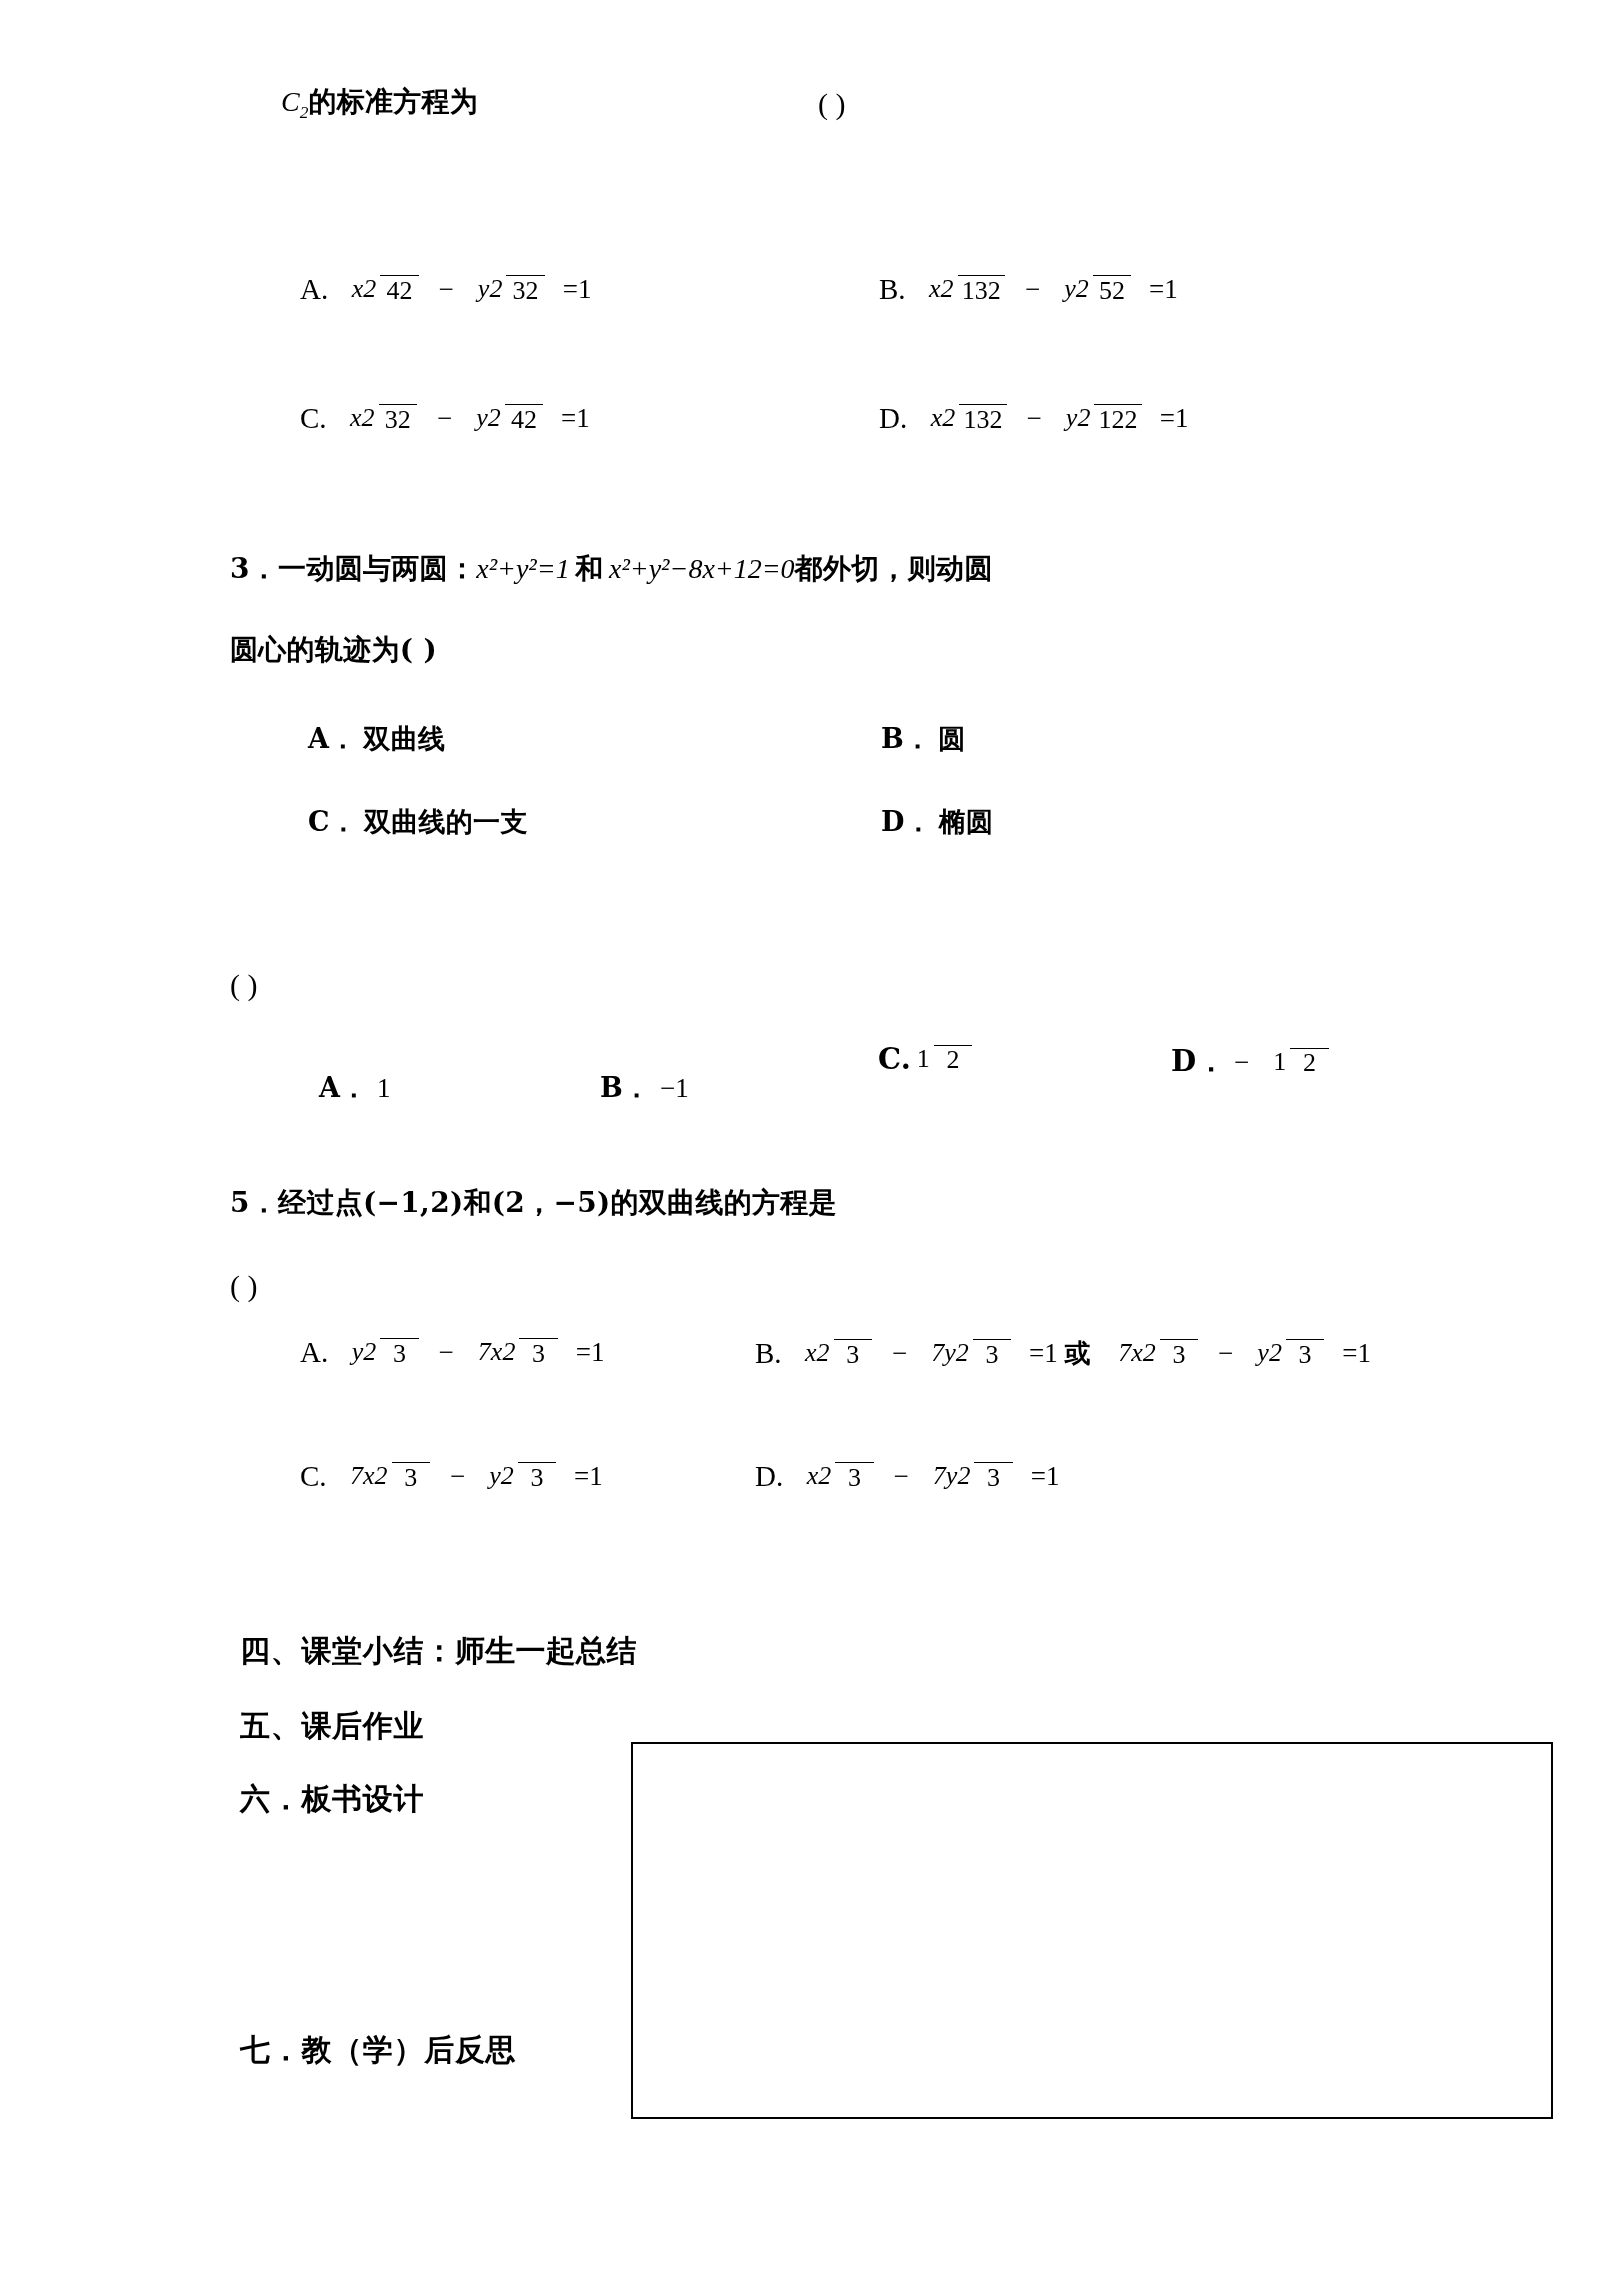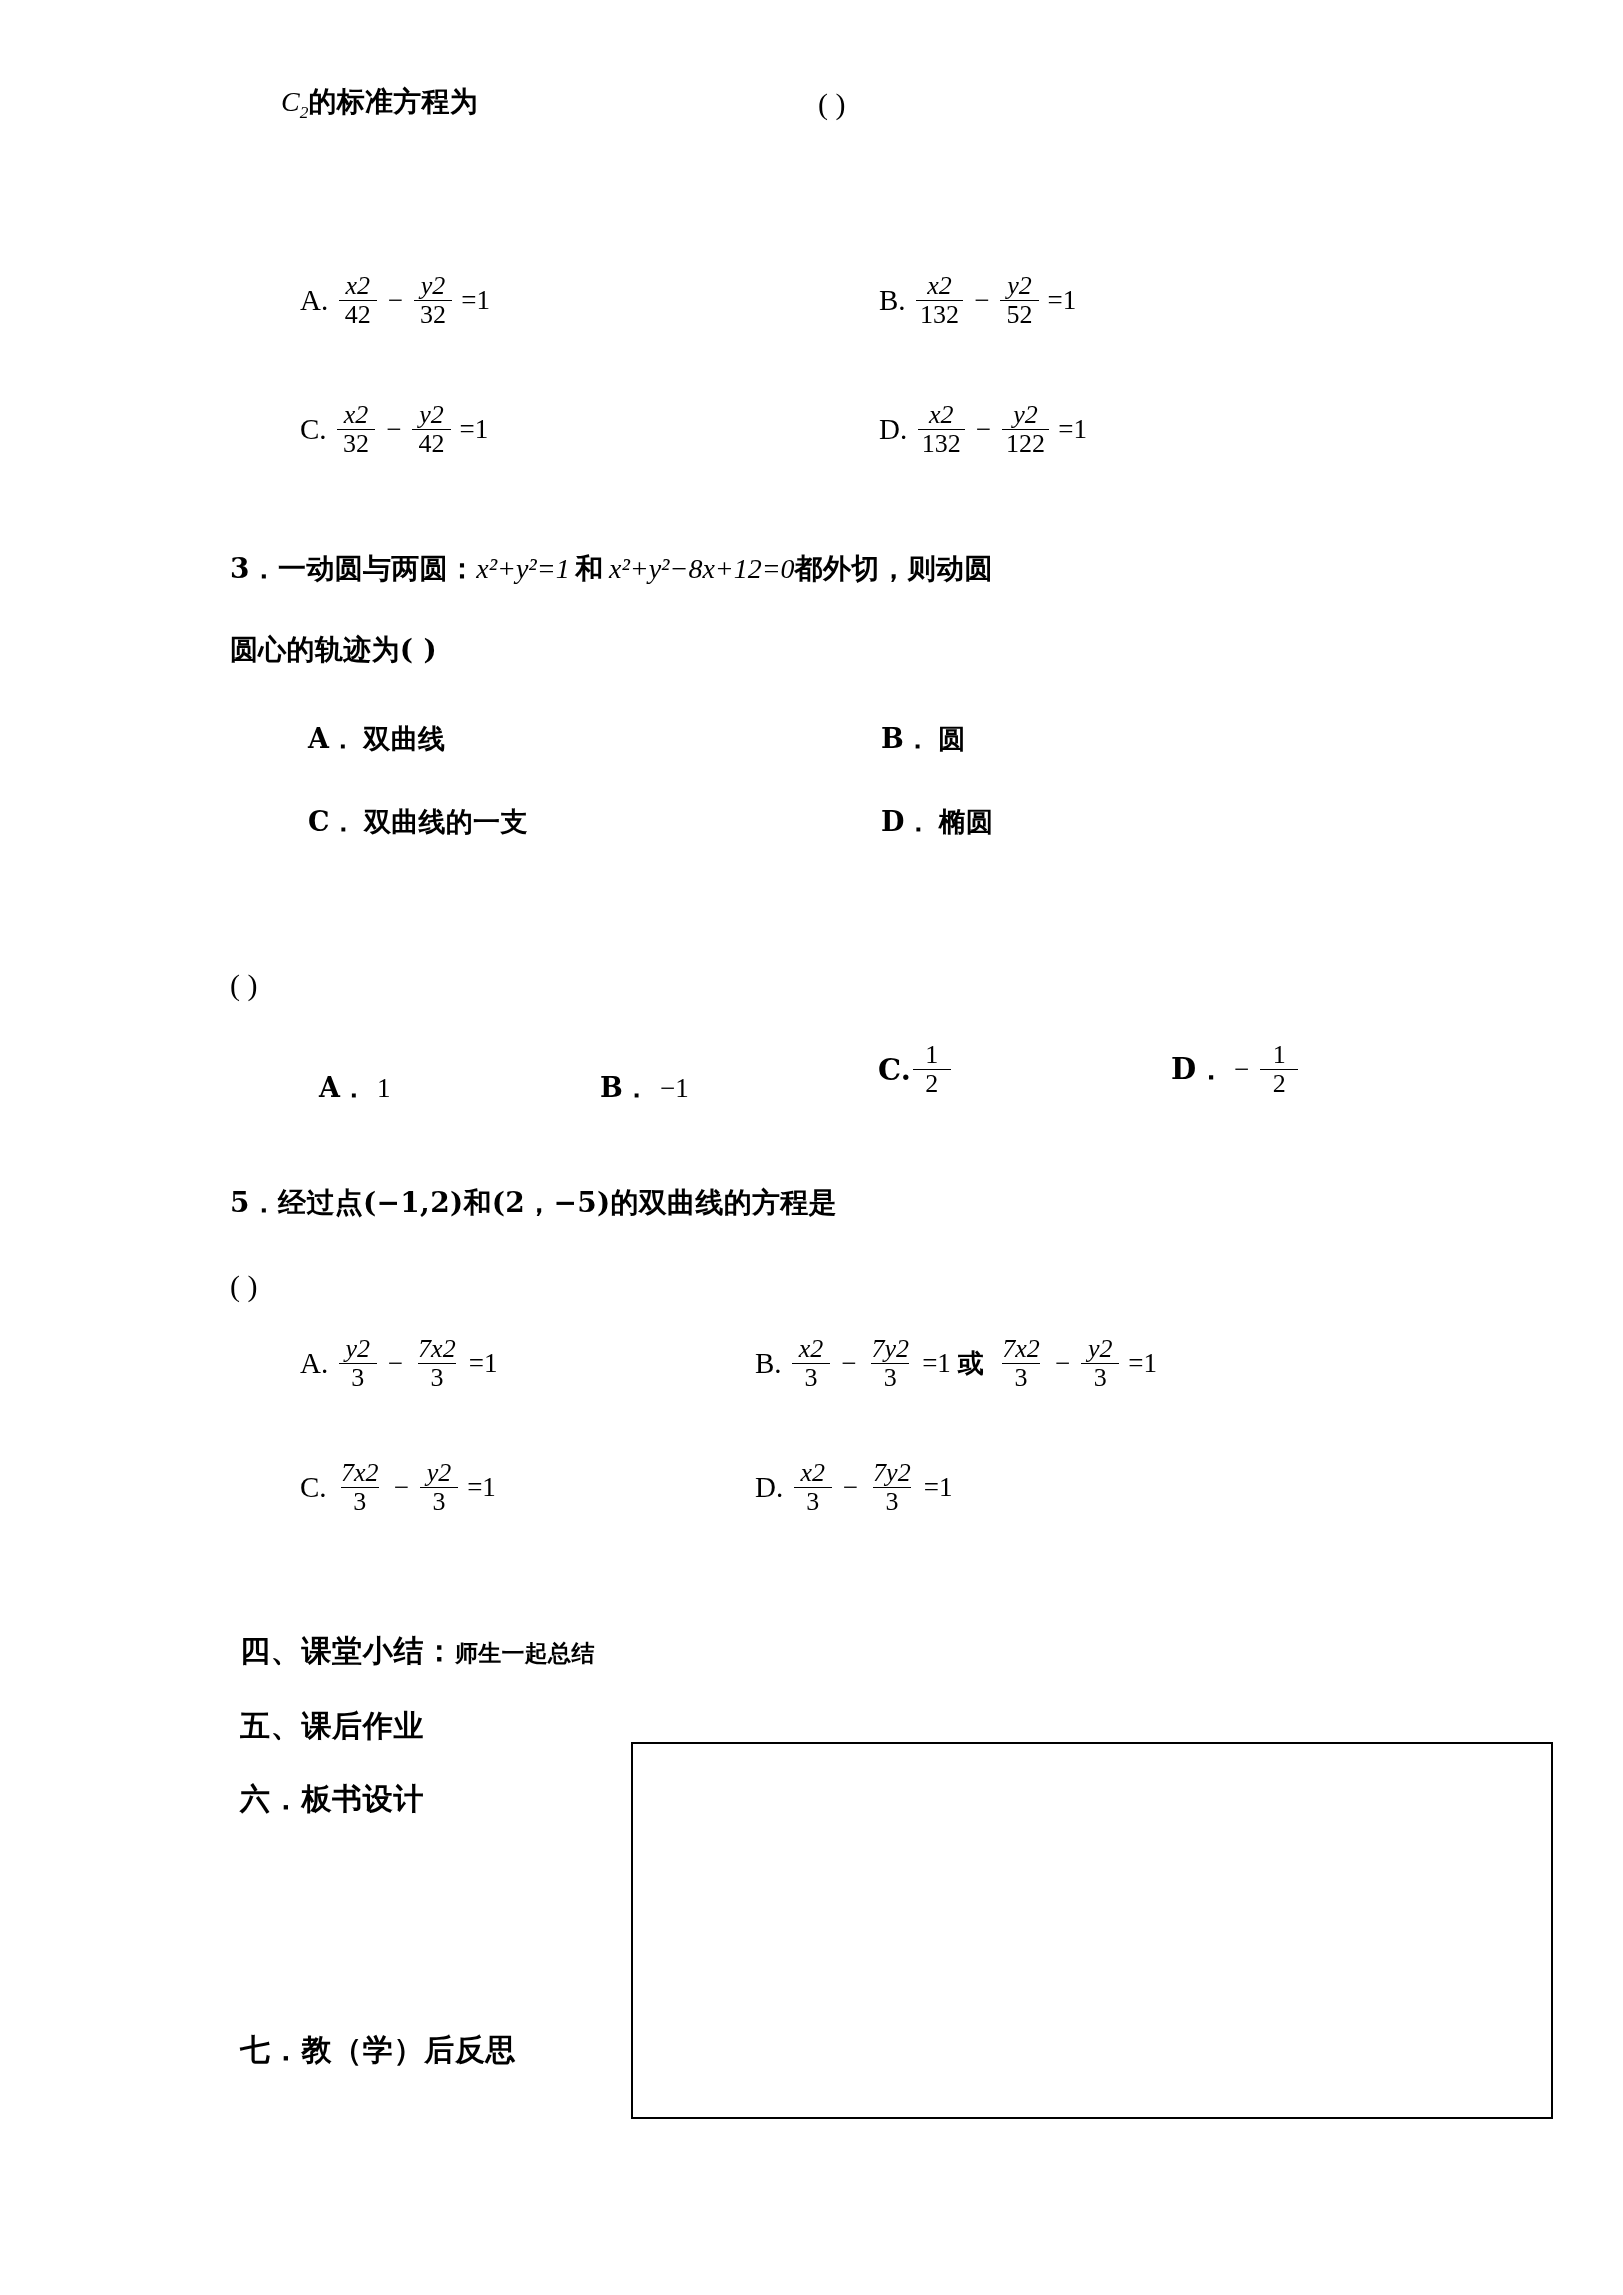--- a/index.html
+++ b/index.html
@@ -52,25 +52,24 @@
     align-items: center;
     font-size: 27px;
     white-space: nowrap;
   }
   .eq .lbl {
     font-size: 29px;
     margin-right: 1.4px;
   }
   .frac {
     display: inline-flex;
-    flex-direction: column;
     align-items: center;
     justify-content: center;
     vertical-align: middle;
-    margin: 0 9px;
+    margin: 0 18px;
     line-height: 1.0;
   }
   .frac .num {
     font-size: 26px;
     padding: 0 4.1px 0.7px 4.1px;
     font-style: italic;
   }
   .frac .den {
     font-size: 26px;
     padding: 1.4px 4.1px 0 4.1px;
@@ -107,21 +106,21 @@
   .sect {
     position: absolute;
     font-family: "DejaVu Serif", "Liberation Serif", serif;
     font-weight: bold;
     font-size: 30px;
     white-space: nowrap;
     letter-spacing: 0.7px;
   }
   .sect .normal {
     font-weight: 600;
-    font-size: 23px;
+    font-size: 30px;
     letter-spacing: 0.3px;
     font-family: Liberation Mono, monospace;
   }
 
   
   .designbox {
     position: absolute;
     left: 631px;
     top: 1742px;
     width: 922px;

